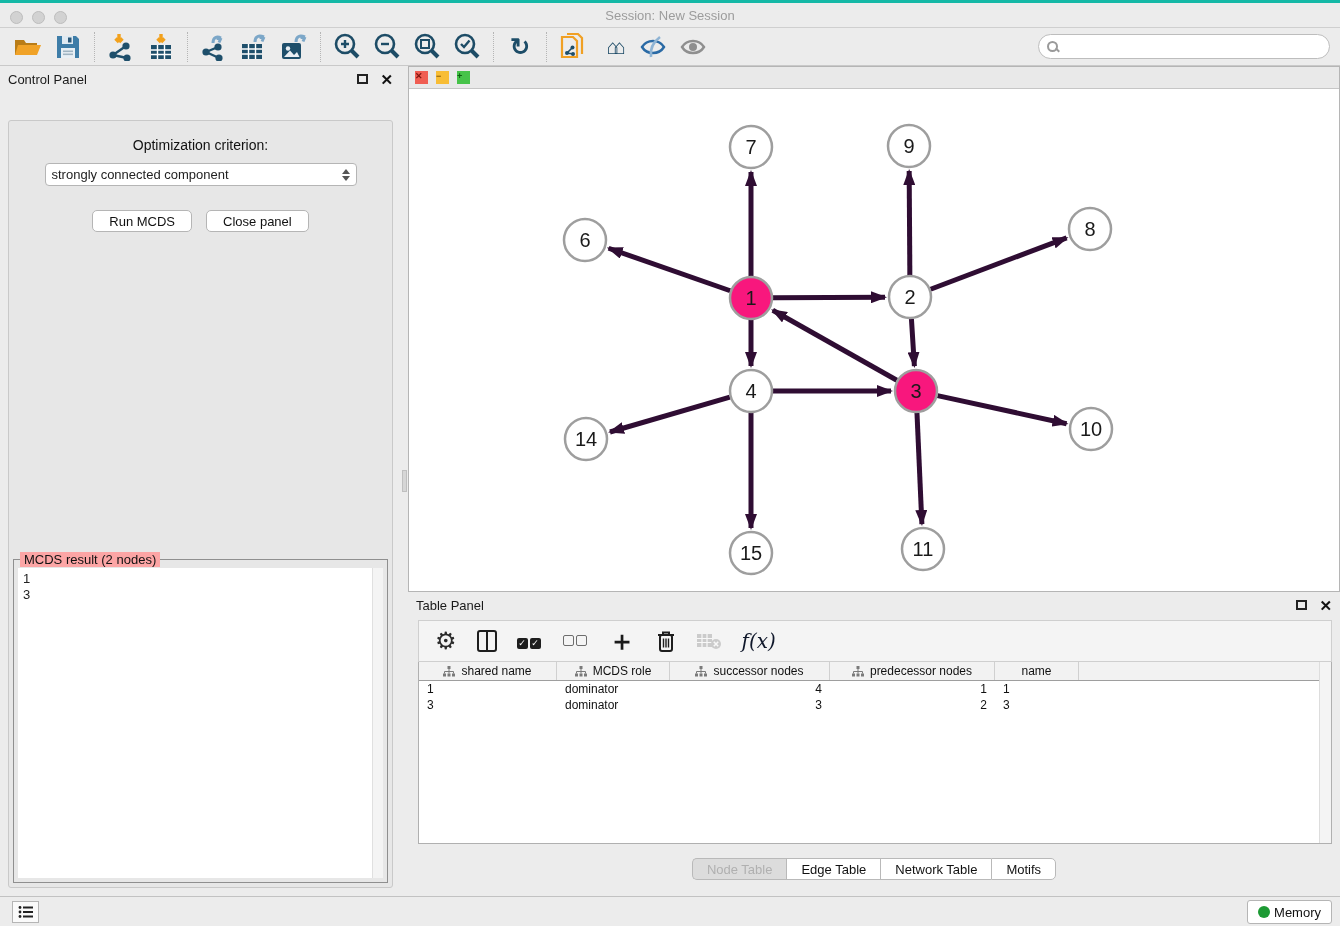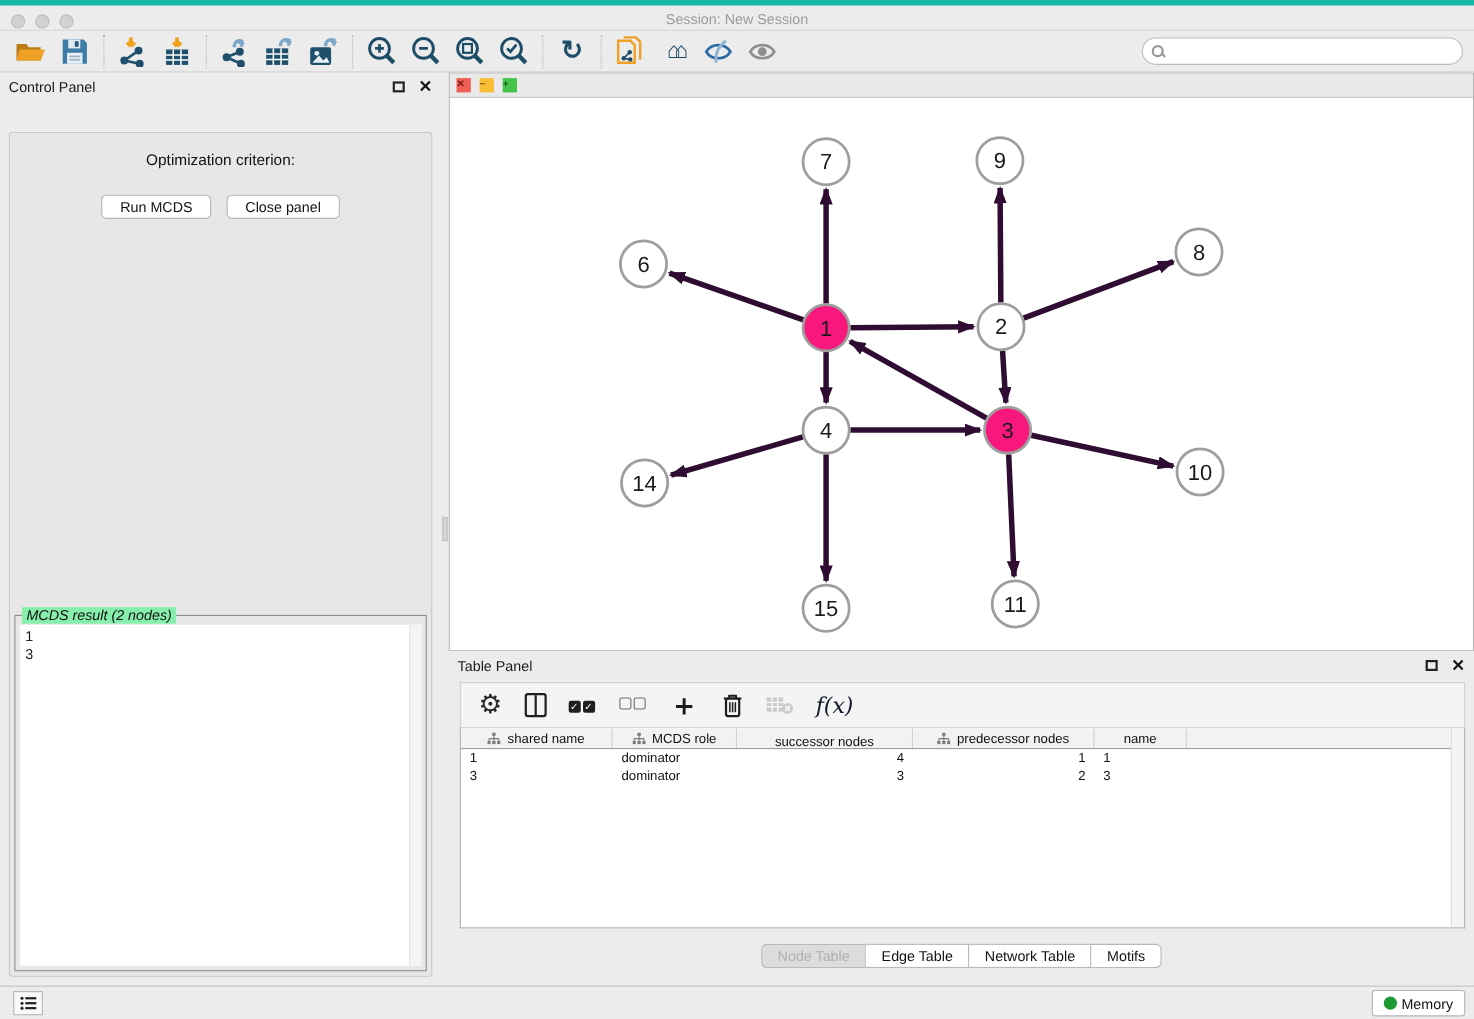--- a/index.html
+++ b/index.html
@@ -9,21 +9,21 @@
     background:#ececec;
     position:relative;
     overflow:hidden;
     color:#222;
   }
 
   
   .titlebar {
     position:absolute; left:0; top:0; width:1340px; height:28px;
     background:#ececec;
-    border-top:5px solid #14b8a6;
+    border-top:3px solid #14b8a6;
     border-bottom:1px solid #cfcfcf;
   }
   .traffic { position:absolute; top:8px; left:10px; display:flex; gap:9px; }
   .traffic .dot {
     width:13px; height:13px; border-radius:50%;
     background:#d2d2d2; border:1px solid #bdbdbd;
     font-size:9px; line-height:11px; text-align:center; color:transparent;
   }
   .dot.red-active    { background:#f05e53; border-color:#dc4a40; color:#7d1510; }
   .dot.yellow-active { background:#f8bd35; border-color:#dfa428; color:#8a5d07; }
@@ -92,22 +92,22 @@
   .push-btn {
     height:22px; padding:0 16px; background:#fff; border:1px solid #b5b5b5;
     border-radius:5px; font-size:13px; display:flex; align-items:center; color:#111;
   }
 
   .result-box {
     position:absolute; left:4px; top:438px; width:375px; height:324px;
     border:1px solid #8f8f8f; background:#e7e7e7;
   }
   .result-legend {
-    position:absolute; top:-8px; left:6px; background:#86efac; padding:0 4px;
-    font-size:13px; color:#111;font-style:italic;
+    position:absolute; top:-8px; left:6px; background:#fca5a5; padding:0 4px;
+    font-size:13px; color:#111;
   }
   .result-inner {
     position:absolute; left:4px; top:8px; right:4px; bottom:4px; background:#fff;
     font-size:13px; line-height:16px; padding:3px 5px; white-space:pre-line;
   }
   .result-scroll {
     position:absolute; right:4px; top:8px; bottom:4px; width:11px;
     background:#f4f4f4; border-left:1px solid #e0e0e0;
   }
 
@@ -327,20 +327,27 @@
     <span>Control Panel</span>
     <span class="spacer"></span>
     <span class="float-icon"></span>
     <span class="close-x">✕</span>
   </div>
 
 
   <div class="cp-content">
     <div class="opt-label">Optimization criterion:</div>
 
+    <div class="dropdown">
+      <span class="dd-label">strongly connected component</span>
+      <span class="dd-stepper">
+        <i class="dd-up"></i>
+          <i class="dd-down"></i>
+      </span>
+    </div>
 
     <div class="btn-row">
       <div class="push-btn">Run MCDS</div>
       <div class="push-btn">Close panel</div>
     </div>
 
     <div class="result-box">
       <div class="result-legend">MCDS result (2 nodes)</div>
       <div class="result-inner">1
 3</div>
@@ -496,21 +503,21 @@
         <div class="th" style="width: 113px;">
           <svg width="12" height="11" viewBox="0 0 12 11">
             <rect x="4.5" y="0" width="3" height="3" fill="#7a7a7a"></rect>
             <path d="M6 3 V5.5 M1.5 5.5 H10.5 M1.5 5.5 V7.5 M6 5.5 V7.5 M10.5 5.5 V7.5" stroke="#7a7a7a" stroke-width="1" fill="none"></path>
             <rect x="0" y="7.5" width="3" height="3" fill="#7a7a7a"></rect>
             <rect x="4.5" y="7.5" width="3" height="3" fill="#7a7a7a"></rect>
             <rect x="9" y="7.5" width="3" height="3" fill="#7a7a7a"></rect>
           </svg>
           <span>MCDS role</span>
         </div>
-        <div class="th" style="width: 160px; flex-direction: column;">
+        <div class="th" style="width: 160px;">
           <svg width="12" height="11" viewBox="0 0 12 11">
             <rect x="4.5" y="0" width="3" height="3" fill="#7a7a7a"></rect>
             <path d="M6 3 V5.5 M1.5 5.5 H10.5 M1.5 5.5 V7.5 M6 5.5 V7.5 M10.5 5.5 V7.5" stroke="#7a7a7a" stroke-width="1" fill="none"></path>
             <rect x="0" y="7.5" width="3" height="3" fill="#7a7a7a"></rect>
             <rect x="4.5" y="7.5" width="3" height="3" fill="#7a7a7a"></rect>
             <rect x="9" y="7.5" width="3" height="3" fill="#7a7a7a"></rect>
           </svg>
           <span>successor nodes</span>
         </div>
         <div class="th" style="width: 165px;">

